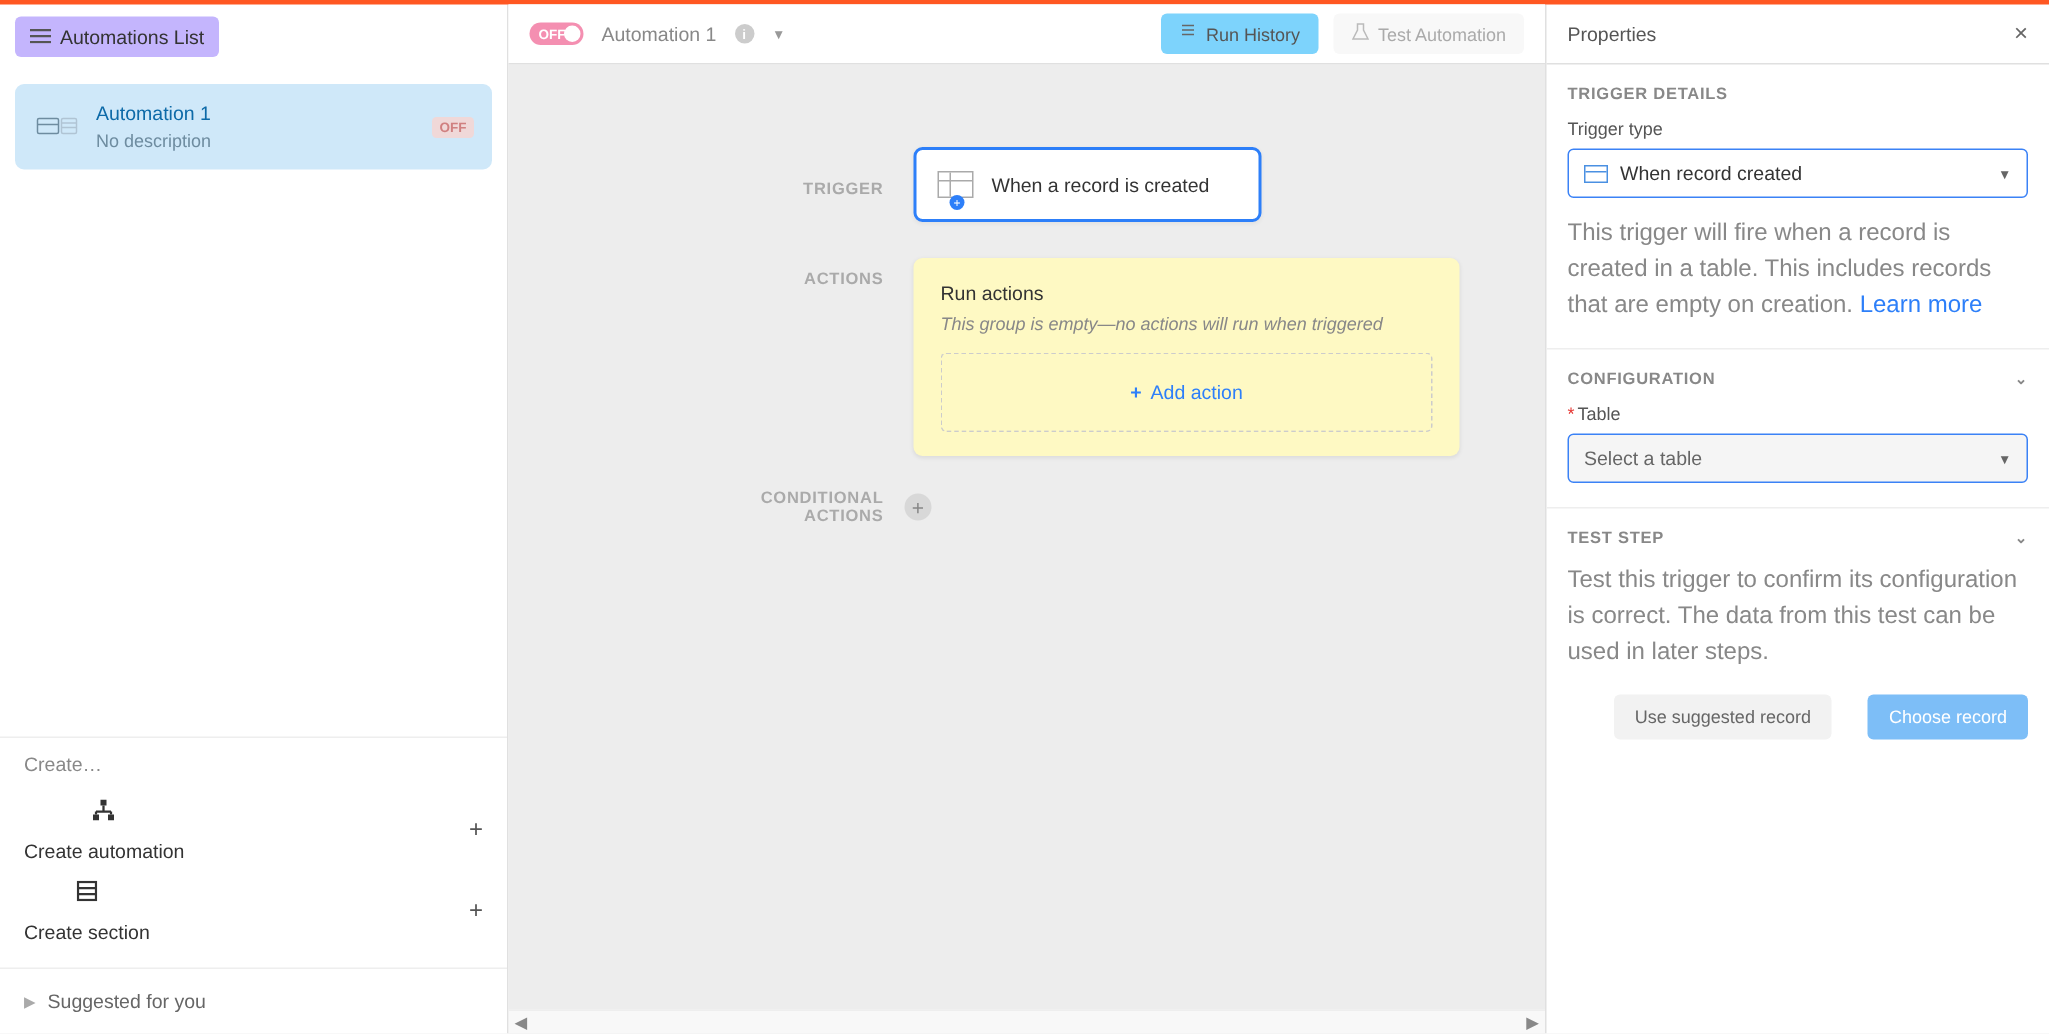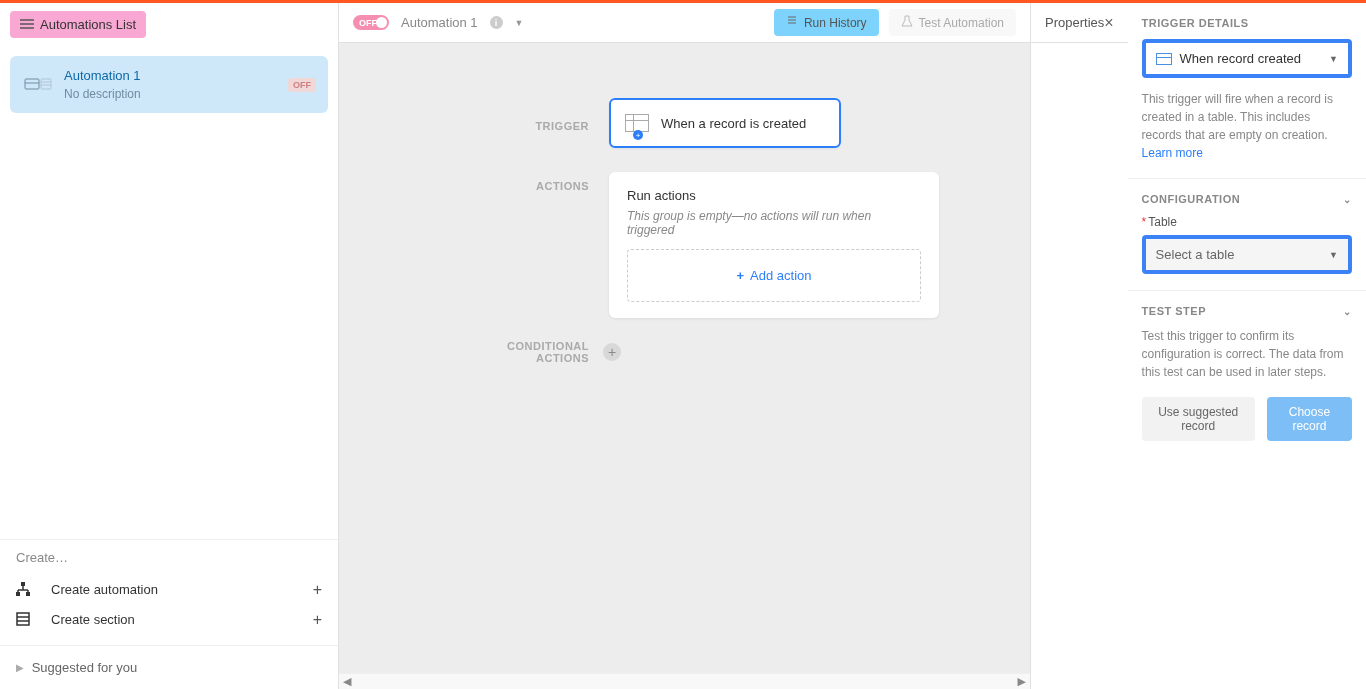--- a/index.html
+++ b/index.html
@@ -3,32 +3,32 @@
 <meta charset="utf-8">
 <style>
   * { box-sizing: border-box; margin: 0; padding: 0; }
   body { font-family: -apple-system, BlinkMacSystemFont, "Segoe UI", Helvetica, Arial, sans-serif; font-size: 13px; color: #333; background: #fff; height: 689px; width: 1366px; overflow: hidden; position: relative; }
   .top-accent { position: absolute; top: 0; left: 0; right: 0; height: 3px; background: #ff5722; }
   .layout { display: flex; height: 686px; margin-top: 3px; }
 
   
   .sidebar { width: 339px; border-right: 1px solid #e0e0e0; display: flex; flex-direction: column; background: #fff; }
   .sidebar-header { display: flex; align-items: center; padding: 8px 10px; }
-  .sidebar-title-btn { display: inline-flex; align-items: center; gap: 6px; background: #f9a8d4; border: none; padding: 6px 10px; border-radius: 4px; font-size: 13px; cursor: pointer; color: #333; }
+  .sidebar-title-btn { display: inline-flex; align-items: center; gap: 6px; background: #c4b5fd; border: none; padding: 6px 10px; border-radius: 4px; font-size: 13px; cursor: pointer; color: #333; }
   .hamburger-icon { display: inline-block; width: 14px; }
   .automation-list { padding: 10px; flex: 1; overflow-y: auto; }
   .automation-item { background: #cfe8f9; border-radius: 6px; padding: 12px 14px; display: flex; align-items: center; gap: 12px; cursor: pointer; position: relative; }
   .automation-item .stack-icons { display:flex; align-items:center; }
   .automation-item .title { font-size: 13px; color: #0d6aa8; font-weight: 500; }
   .automation-item .desc { font-size: 12px; color: #6e8ca0; margin-top: 4px; }
   .automation-item .badge { position:absolute; right: 12px; top: 50%; transform: translateY(-50%); font-size: 9px; color: #d08080; background: #f0d8d8; padding: 2px 5px; border-radius: 3px; font-weight: 600; }
   .sidebar-footer { border-top: 1px solid #eee; padding: 10px 16px; }
   .footer-label { color: #888; font-size: 13px; margin-bottom: 10px; }
   .footer-row { display:flex; align-items:center; justify-content: space-between; padding: 6px 0; cursor: pointer; color: #333; }
-  .footer-row .left { display:flex; align-items:flex-start; gap: 21px; }
+  .footer-row .left { display:flex; align-items:center; gap: 10px; flex-direction: column; }
   .plus { font-size: 16px; color: #555; }
   .suggested-row { border-top: 1px solid #eee; padding: 14px 16px; display:flex; align-items:center; gap:8px; color: #666; cursor: pointer; }
   .caret-right { display:inline-block; font-size:10px; color:#aaa; }
 
   
   .canvas { flex: 1; background: #ededed; display:flex; flex-direction: column; position: relative; }
   .canvas-header { background: #fff; height: 40px; display:flex; align-items:center; padding: 0 14px; gap: 12px; border-bottom: 1px solid #e0e0e0; }
   .toggle-off { display:inline-flex; align-items:center; background: #f48fb1; color: #fff; font-size: 9px; font-weight:600; border-radius: 10px; height: 15px; width: 36px; padding: 0 3px 0 6px; cursor:pointer; position: relative; }
   .toggle-off::after { content:''; position:absolute; right:2px; top:2px; width:11px; height:11px; background:#fff; border-radius:50%; }
   .canvas-title { color: #888; font-size: 13px; font-weight: 500; }
@@ -40,48 +40,48 @@
   .flow-area { flex:1; position: relative; overflow:auto; }
   .flow-col { position:absolute; left: 132px; top: 55px; }
   .flow-row { display:flex; align-items:flex-start; gap:20px; position: relative; }
   .flow-label { width:118px; text-align:right; color:#aaa; font-size:11px; letter-spacing: 0.5px; font-weight:600; padding-top: 22px; }
   .trigger-card { width:232px; border:2px solid #2d7ff9; border-radius:6px; background:#fff; padding: 14px; display:flex; align-items:center; gap:12px; box-shadow: 0 1px 3px rgba(0,0,0,0.05); position:relative; cursor:pointer; }
   .trigger-card .grid-icon { width:24px; height:18px; border:1px solid #aaa; display:inline-block; position:relative; }
   .trigger-card .grid-icon::before { content:''; position:absolute; top:5px; left:0; right:0; height:1px; background:#aaa; }
   .trigger-card .grid-icon::after { content:''; position:absolute; top:0; left:7px; bottom:0; width:1px; background:#aaa; }
   .trigger-card .plus-badge { position:absolute; left: 22px; bottom: 6px; width:10px; height:10px; background:#2d7ff9; color:#fff; border-radius:50%; font-size:8px; display:flex; align-items:center; justify-content:center; }
   .flow-label.actions { padding-top: 8px; }
-  .actions-card { width:330px; background:#ffffff; border-radius:6px; box-shadow: 0 1px 3px rgba(0,0,0,0.08); padding: 16px 18px; }
+  .actions-card { width:364px; background:#fef9c3; border-radius:6px; box-shadow: 0 1px 3px rgba(0,0,0,0.08); padding: 16px 18px; }
   .actions-card .title { font-size:13px; font-weight:500; color:#333; }
   .actions-card .desc { font-size:12px; color:#888; font-style: italic; margin-top:6px; }
   .add-action-zone { margin-top:12px; border:1px dashed #ccc; border-radius:4px; padding: 18px; text-align:center; color:#2d7ff9; font-size:13px; cursor:pointer; display:flex; align-items:center; justify-content:center; gap:6px; }
   .cond-row { display:flex; align-items:center; gap:14px; margin-top: 22px; }
   .cond-label { text-align:right; color:#aaa; font-size:11px; letter-spacing:0.5px; font-weight:600; }
   .add-circle { width:18px; height:18px; border-radius:50%; background:#d8d8d8; display:flex; align-items:center; justify-content:center; color:#888; font-size: 14px; cursor:pointer; }
   .hscroll { position:absolute; bottom:0; left:0; right:0; height:16px; background:#f8f8f8; border-top:1px solid #eee; display:flex; justify-content:space-between; padding: 0 4px; align-items:center; font-size:11px; color:#888; }
 
   
-  .props { width: 336px; border-left: 1px solid #e0e0e0; background:#fff; display:flex; flex-direction: row; }
+  .props { width: 336px; border-left: 1px solid #e0e0e0; background:#fff; display:flex; flex-direction: column; }
   .props-header { height:40px; display:flex; align-items:center; justify-content:space-between; padding: 0 14px; border-bottom: 1px solid #e0e0e0; }
   .props-header .title { font-size:13px; color:#555; font-weight:500; }
   .close-x { font-size:16px; color:#666; cursor:pointer; }
   .props-body { padding: 14px; overflow-y:auto; }
   .section-label { font-size:11px; letter-spacing:0.5px; color:#888; font-weight:600; margin-bottom: 10px; }
   .section-label.row { display:flex; justify-content: space-between; align-items:center; }
   .field-label { font-size:12px; color:#555; margin-bottom:6px; }
   .field-label .req { color:#e53935; margin-right:2px; }
-  .select-box { width:100%; border:4px solid #3b82f6; border-radius:4px; background:#fff; padding: 8px 10px; display:flex; align-items:center; gap:8px; font-size:13px; color:#333; cursor:pointer; position:relative; }
+  .select-box { width:100%; border:1px solid #3b82f6; border-radius:4px; background:#fff; padding: 8px 10px; display:flex; align-items:center; gap:8px; font-size:13px; color:#333; cursor:pointer; position:relative; }
   .select-box.gray { background:#f5f5f5; color:#666; }
   .select-box .caret { position:absolute; right:10px; font-size:9px; color:#666; }
   .trigger-icon-small { width:16px; height:12px; border:1px solid #4a90e2; display:inline-block; position:relative; }
   .trigger-icon-small::before { content:''; position:absolute; top:3px; left:0; right:0; height:1px; background:#4a90e2; }
-  .helper { font-size:12px; color:#888; line-height:1.5; margin: 12px 0 16px; }
+  .helper { font-size:16px; color:#888; line-height:1.5; margin: 12px 0 16px; }
   .helper a { color:#2d7ff9; text-decoration:none; cursor:pointer; }
   .divider { height:1px; background:#eee; margin: 0 -14px 14px; }
-  .btn-row { display:flex; justify-content:space-between; gap:4px; margin-top: 12px; }
+  .btn-row { display:flex; justify-content:flex-end; gap:16px; margin-top: 12px; }
   .btn { border:none; border-radius:4px; padding: 8px 14px; font-size:12px; cursor:pointer; }
   .btn.light { background:#f2f2f2; color:#666; margin-right:8px; }
   .btn.primary { background:#7dbef7; color:#fff; }
   .chev-down { font-size:10px; color:#888; }
 </style>
 </head>
 <body>
 
 <div class="top-accent"></div>
 
@@ -219,20 +219,21 @@
     </div>
   </div>
 
   <div class="props">
     <div class="props-header">
       <span class="title">Properties</span>
       <span class="close-x">×</span>
     </div>
     <div class="props-body">
       <div class="section-label">TRIGGER DETAILS</div>
+      <div class="field-label">Trigger type</div>
       <div class="select-box">
         <span class="trigger-icon-small"></span>
         <span>When record created</span>
         <span class="caret">▼</span>
       </div>
       <div class="helper">
         <span>This trigger will fire when a record is created in a table. This includes records that are empty on creation. </span><a>Learn more</a>
       </div>
       <div class="divider"></div>
 

